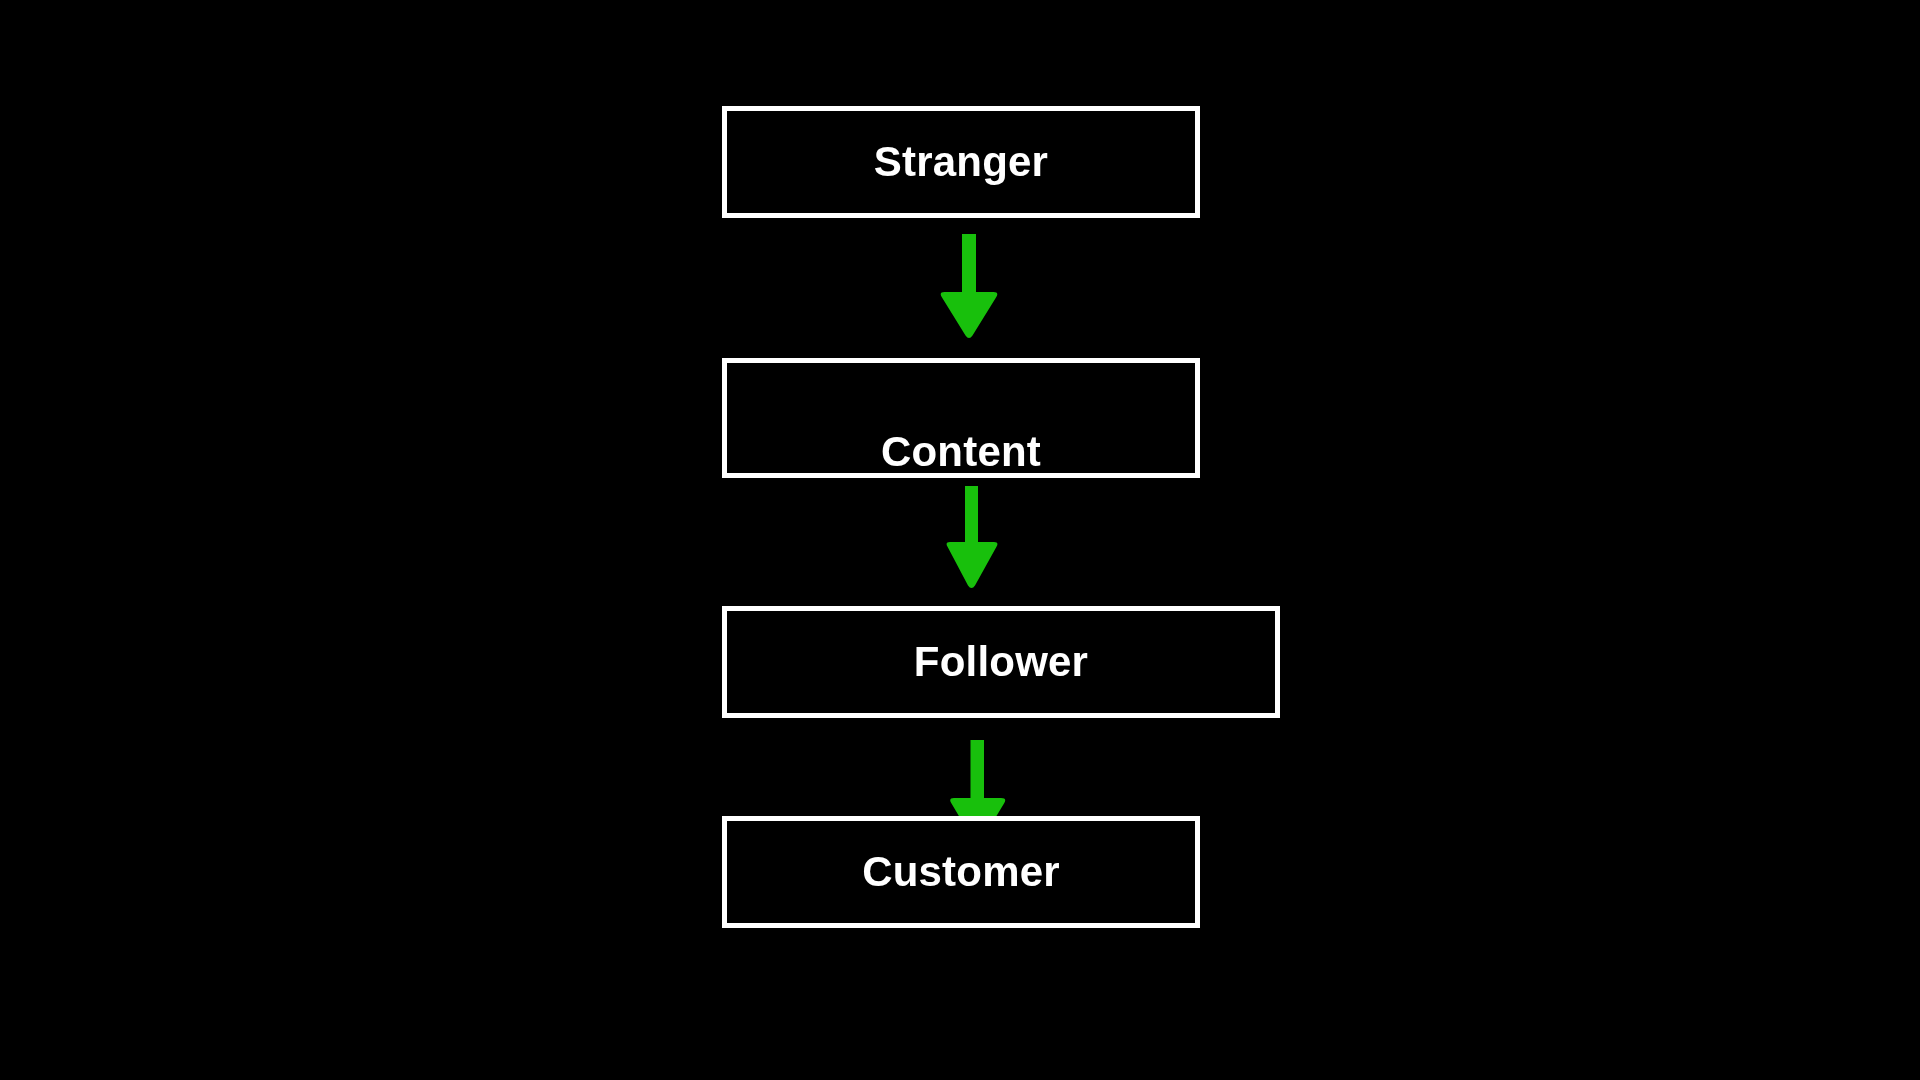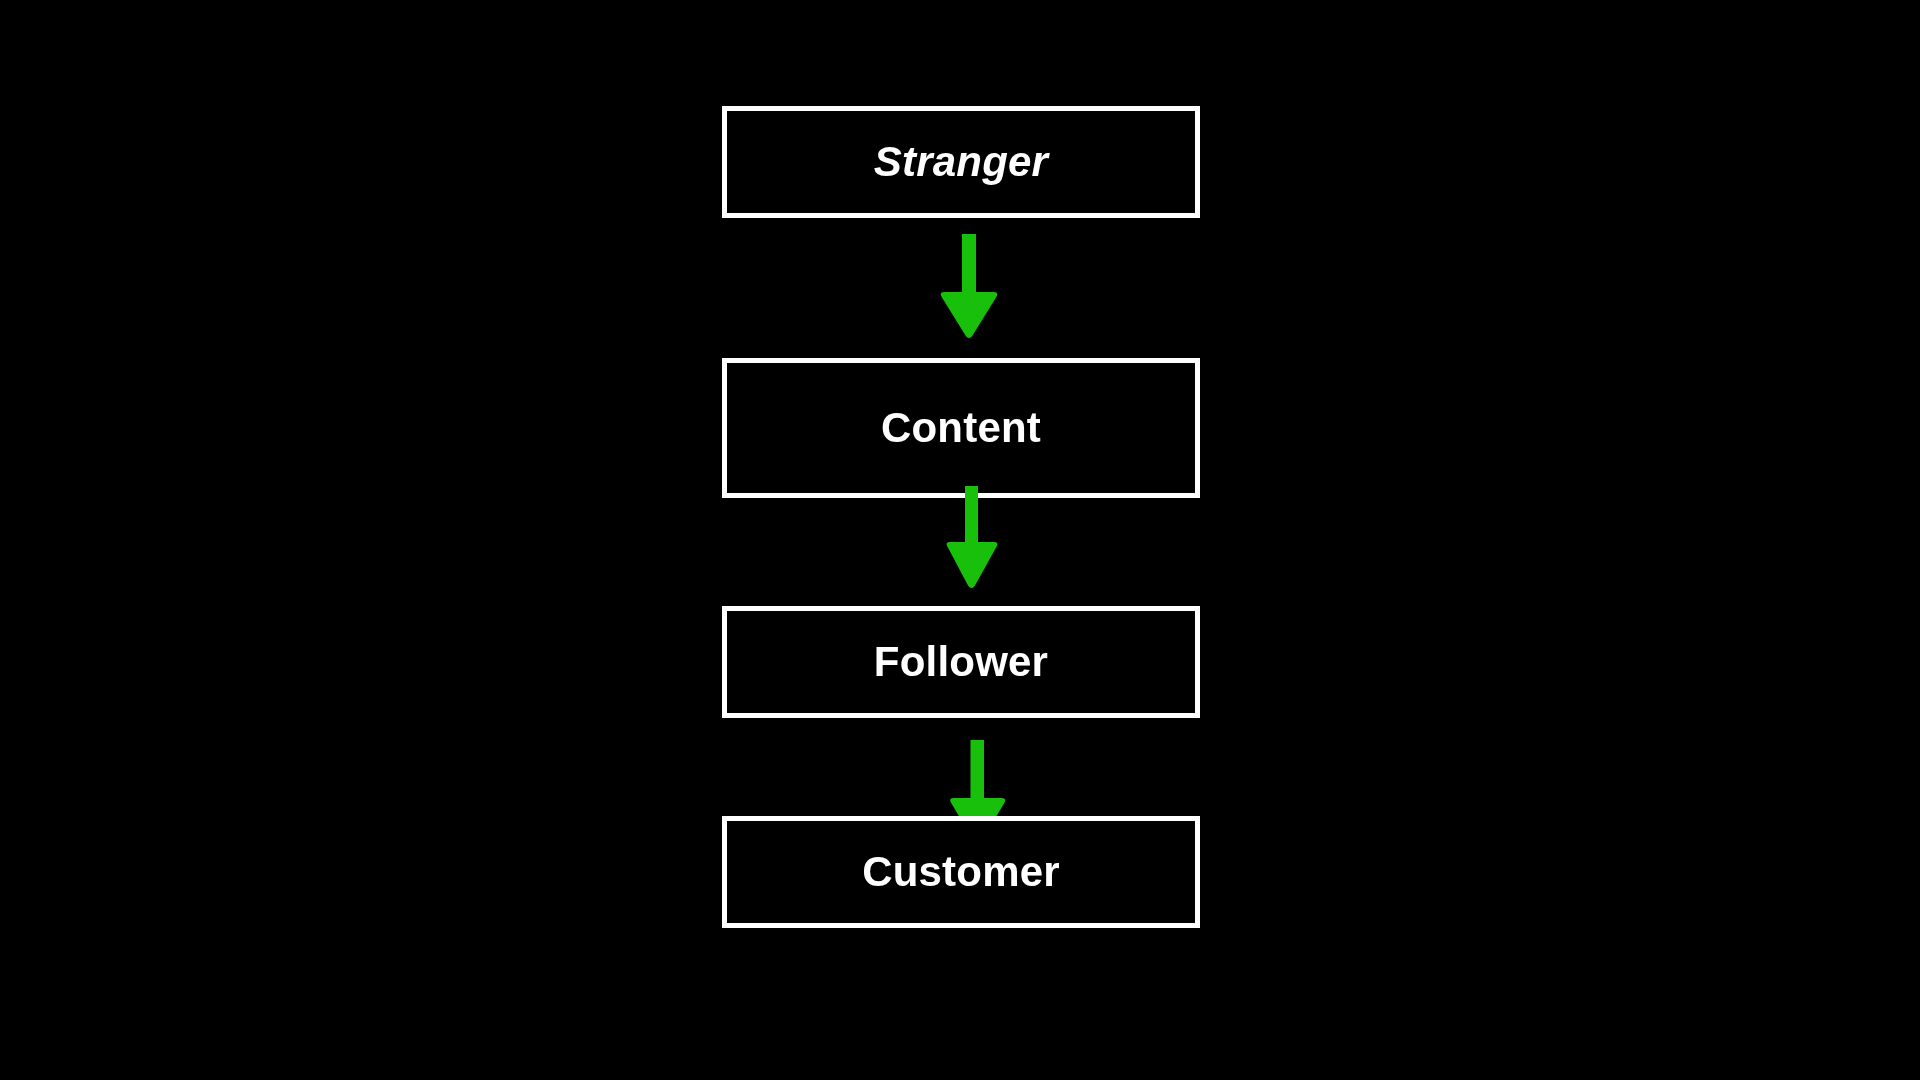--- a/index.html
+++ b/index.html
@@ -45,23 +45,23 @@
     color: #ffffff;
     font-family: "Liberation Sans", sans-serif;
     font-weight: bold;
     font-size: 42px;
     letter-spacing: 0.2px;
     line-height: 1;
     white-space: nowrap;
     text-align: center;
   }
 
-  #node-0 { left: 722px; top: 106px; width: 478px; height: 112px; font-style: italic; }
-  #node-1 { left: 722px; top: 358px; width: 478px; height: 140px; }
-  #node-2 { left: 722px; top: 606px; width: 478px; height: 112px; }
+  #node-0 { left: 722px; top: 106px; width: 478px; height: 112px; }
+  #node-1 { left: 722px; top: 358px; width: 478px; height: 120px; align-items: flex-end; }
+  #node-2 { left: 722px; top: 606px; width: 558px; height: 112px; }
   #node-3 { left: 722px; top: 816px; width: 478px; height: 112px; }
 
   
   .connector {
     position: absolute;
   }
   .connector svg {
     display: block;
     overflow: visible;
   }

